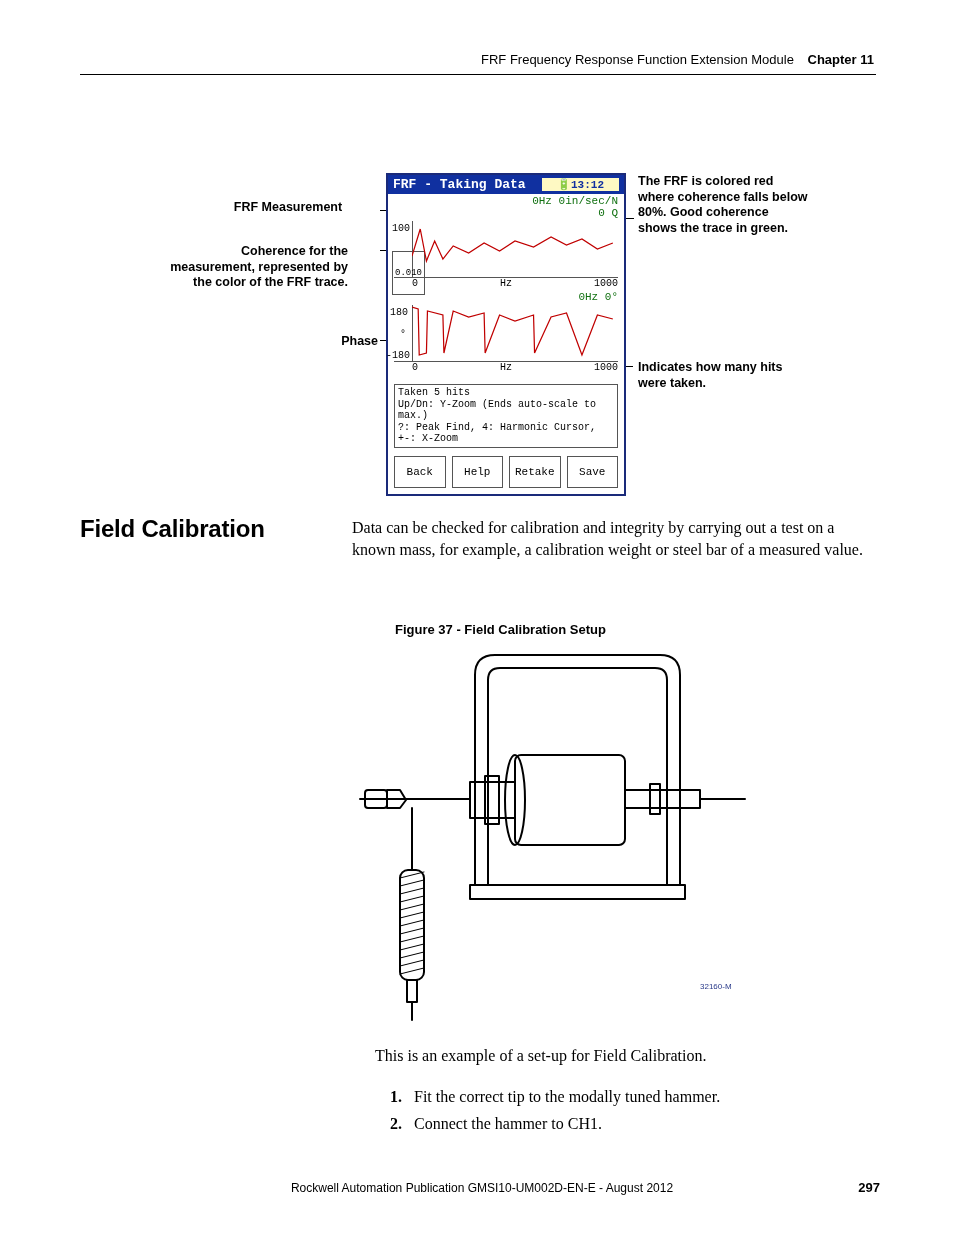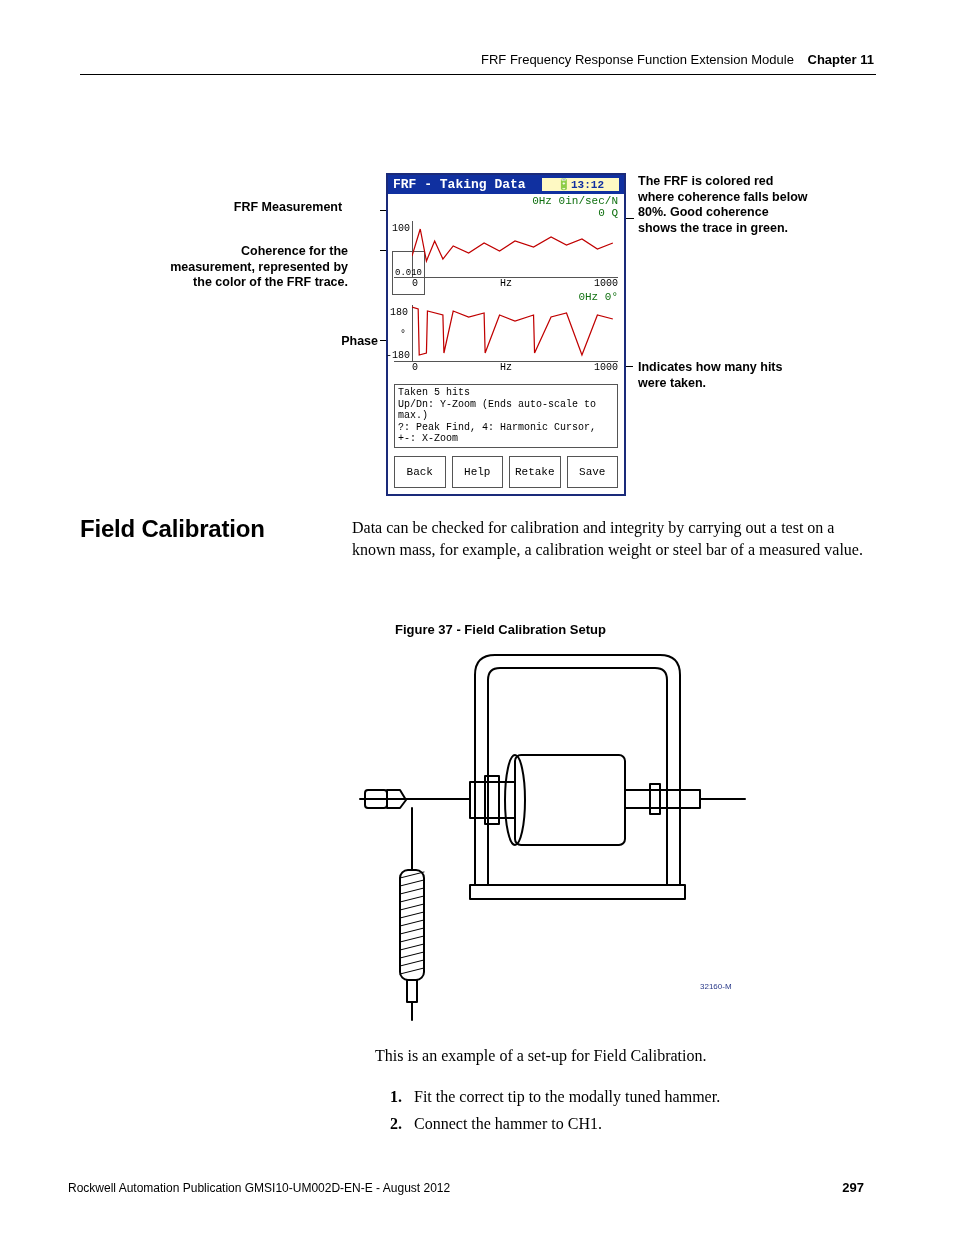--- a/index.html
+++ b/index.html
@@ -32,21 +32,21 @@
   
   .section-heading { position: absolute; top: 515px; left: 80px; font-size: 24px; font-weight: 700; letter-spacing: -0.2px; }
   .body-para-1 { position: absolute; top: 517px; left: 352px; width: 530px; font-size: 16px; line-height: 1.4; }
   .body-para-2 { position: absolute; top: 583px; left: 352px; width: 530px; font-size: 16px; line-height: 1.4; }
   .fig-caption { position: absolute; top: 622px; left: 352px; font-size: 13px; font-weight: 700; margin-left: 43px; }
   .fig-area { position: absolute; top: 640px; left: 350px; width: 400px; height: 390px; }
   .fig-id { position: absolute; top: 982px; left: 700px; font-size: 8px; color: #2a3a8a; font-family: Arial, sans-serif; }
   .body-para-3 { position: absolute; top: 1045px; left: 352px; width: 530px; font-size: 16px; line-height: 1.4; margin-left: 23px; }
   .ol { position: absolute; top: 1083px; left: 380px; width: 500px; font-size: 16px; line-height: 1.7; }
   .ol .num { font-weight: 700; display: inline-block; width: 22px; text-align: right; margin-right: 8px; }
-  .footer { position: absolute; bottom: 40px; left: 68px; width: 796px; font-size: 12px; text-align: left; }
+  .footer { position: absolute; bottom: 40px; left: 84px; width: 796px; font-size: 12px; text-align: center; }
   .footer .pgnum { position: absolute; right: 0; bottom: 0; font-weight: 700; font-size: 13px; }
   .footer .pub { display: inline-block; }
 </style>
 </head>
 <body>
 
 <div class="page">
 
   <div class="header-text sans">
     <span>FRF Frequency Response Function Extension Module</span>

